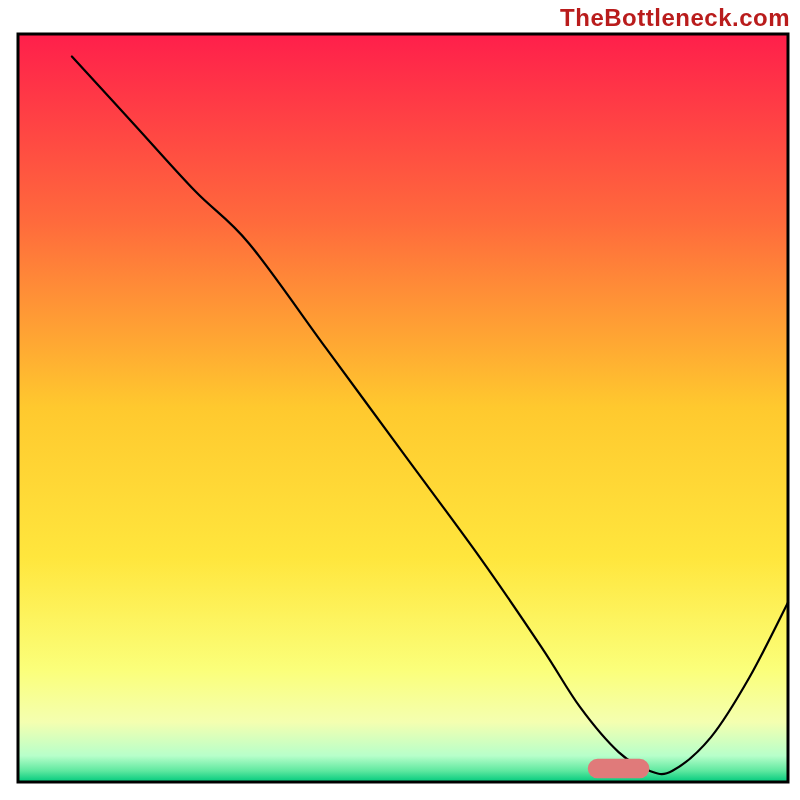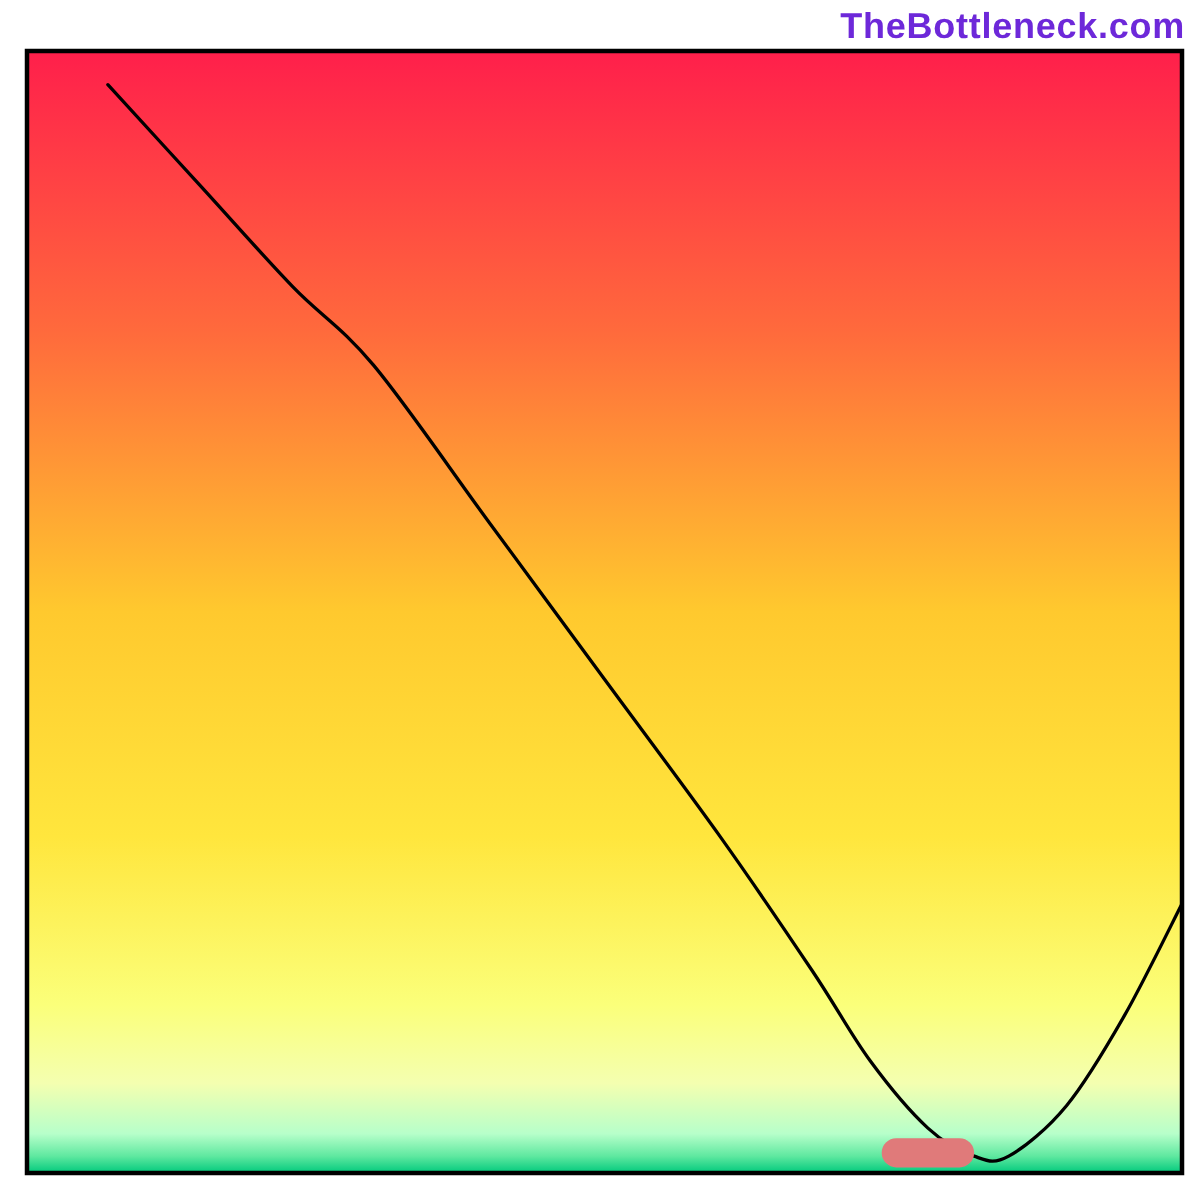--- a/index.html
+++ b/index.html
@@ -15,21 +15,21 @@
     position: relative;
     width: 800px;
     height: 800px;
   }
   .watermark {
     position: absolute;
     top: 4px;
     right: 10px;
     font-size: 24px;
     font-weight: 600;
-    color: #6d28d9;
+    color: #b91c1c;
     letter-spacing: 0.5px;
   }
   svg {
     display: block;
   }
 </style>
 </head>
 <body>
 
 <div class="chart-container">

